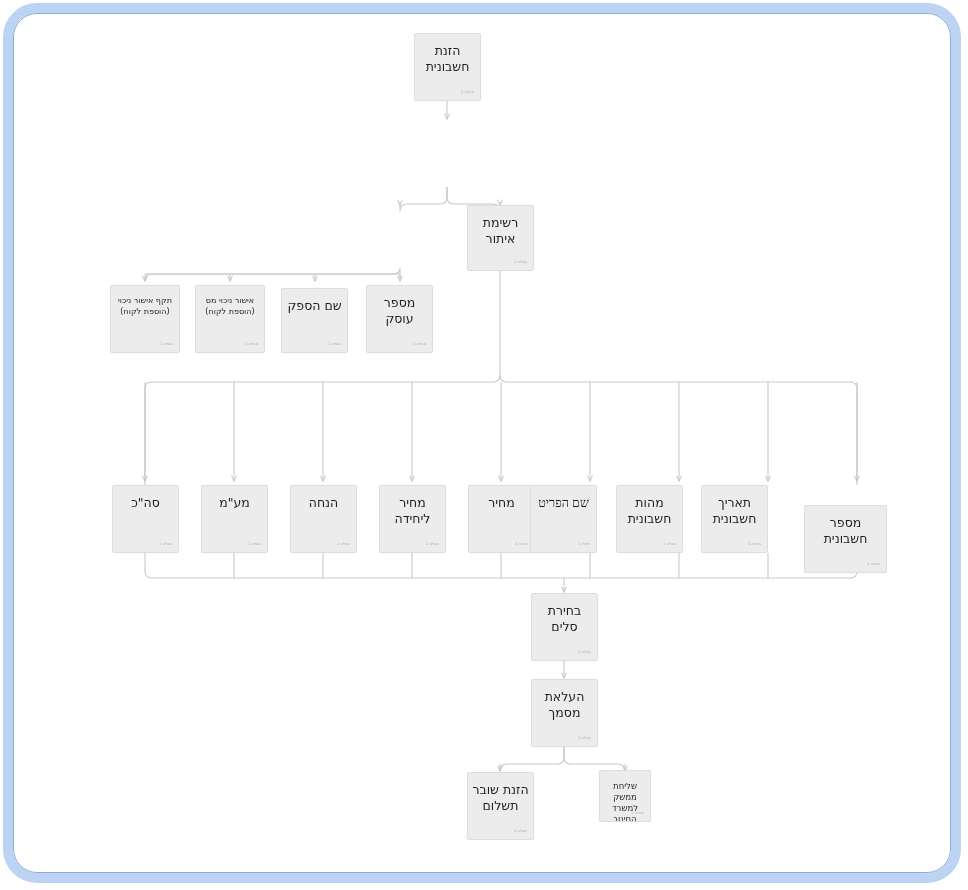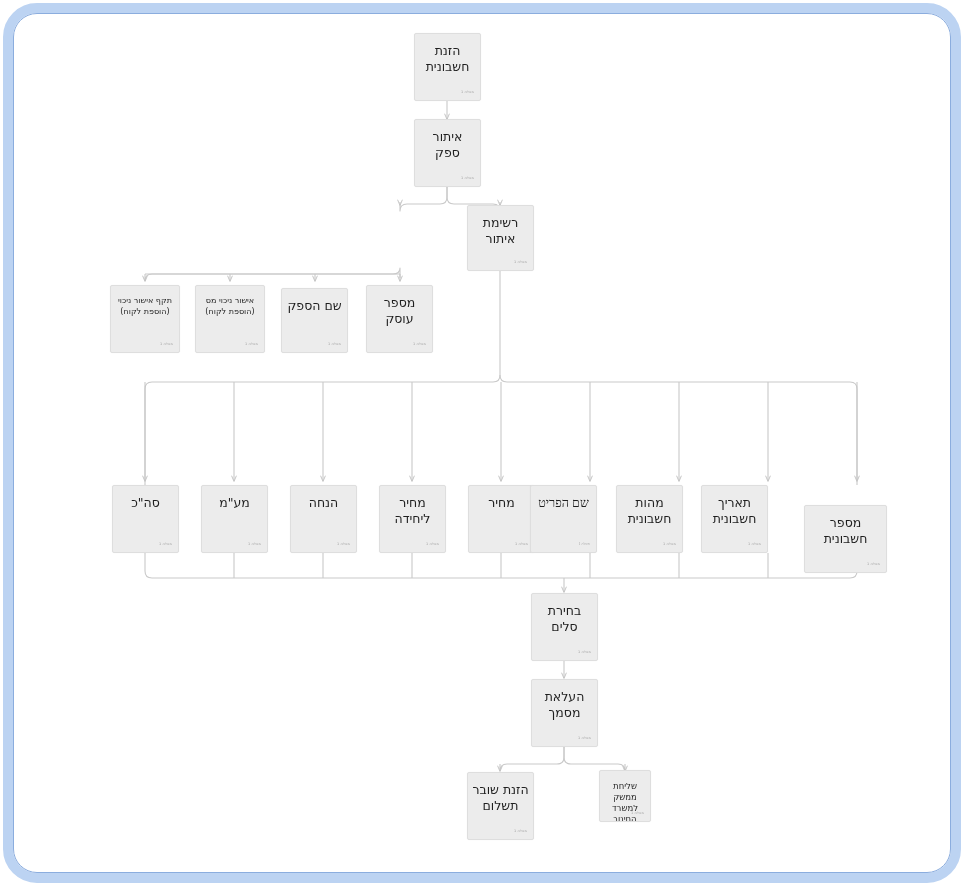--- a/index.html
+++ b/index.html
@@ -156,24 +156,20 @@
       <path d="M625,764 L625,771" marker-end="url(#arrow)"></path>
     </g>
   </svg>
 
   <div class="node" style="left:414px; top:33px; width:67px; height:68px;">
     <div class="title">הזנת
 חשבונית</div>
     <div class="meta">מטלה 1</div>
   </div>
 
-  <div class="node" style="left:414px; top:119px; width:67px; height:68px;">
-    <div class="title">איתור ספק</div>
-    <div class="meta">מטלה 1</div>
-  </div>
 
   <div class="node" style="left:467px; top:205px; width:67px; height:66px;">
     <div class="title">רשימת
 איתור</div>
     <div class="meta">מטלה 1</div>
   </div>
 
   <div class="node small" style="left:110px; top:285px; width:70px; height:68px;">
     <div class="title">תקף אישור ניכוי
 (הוספת לקוח)</div>

